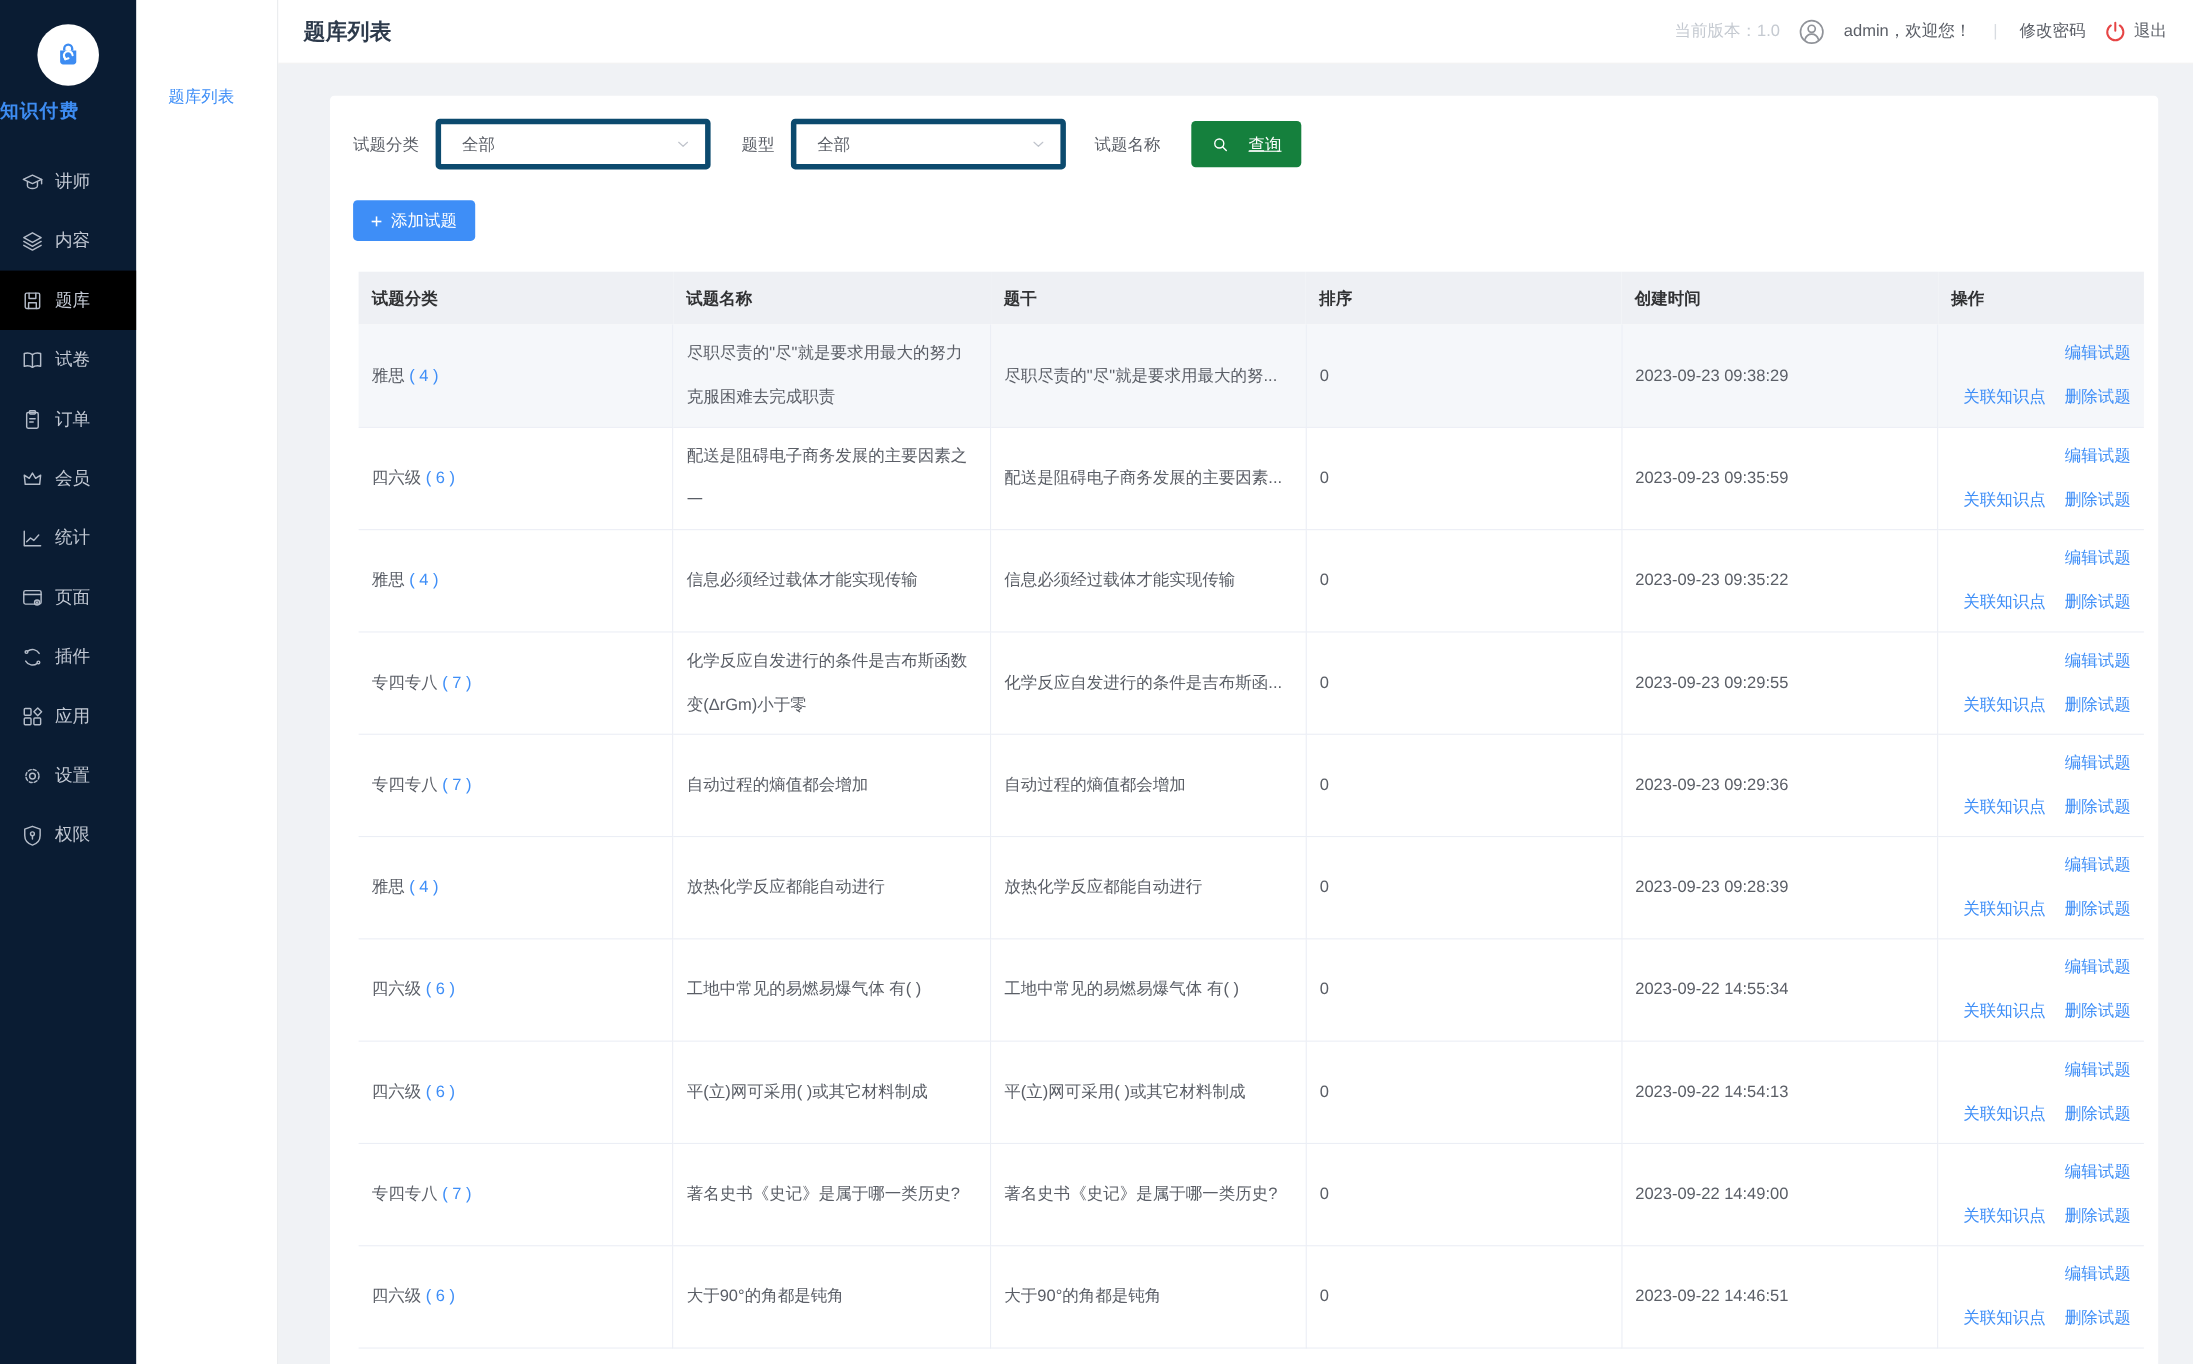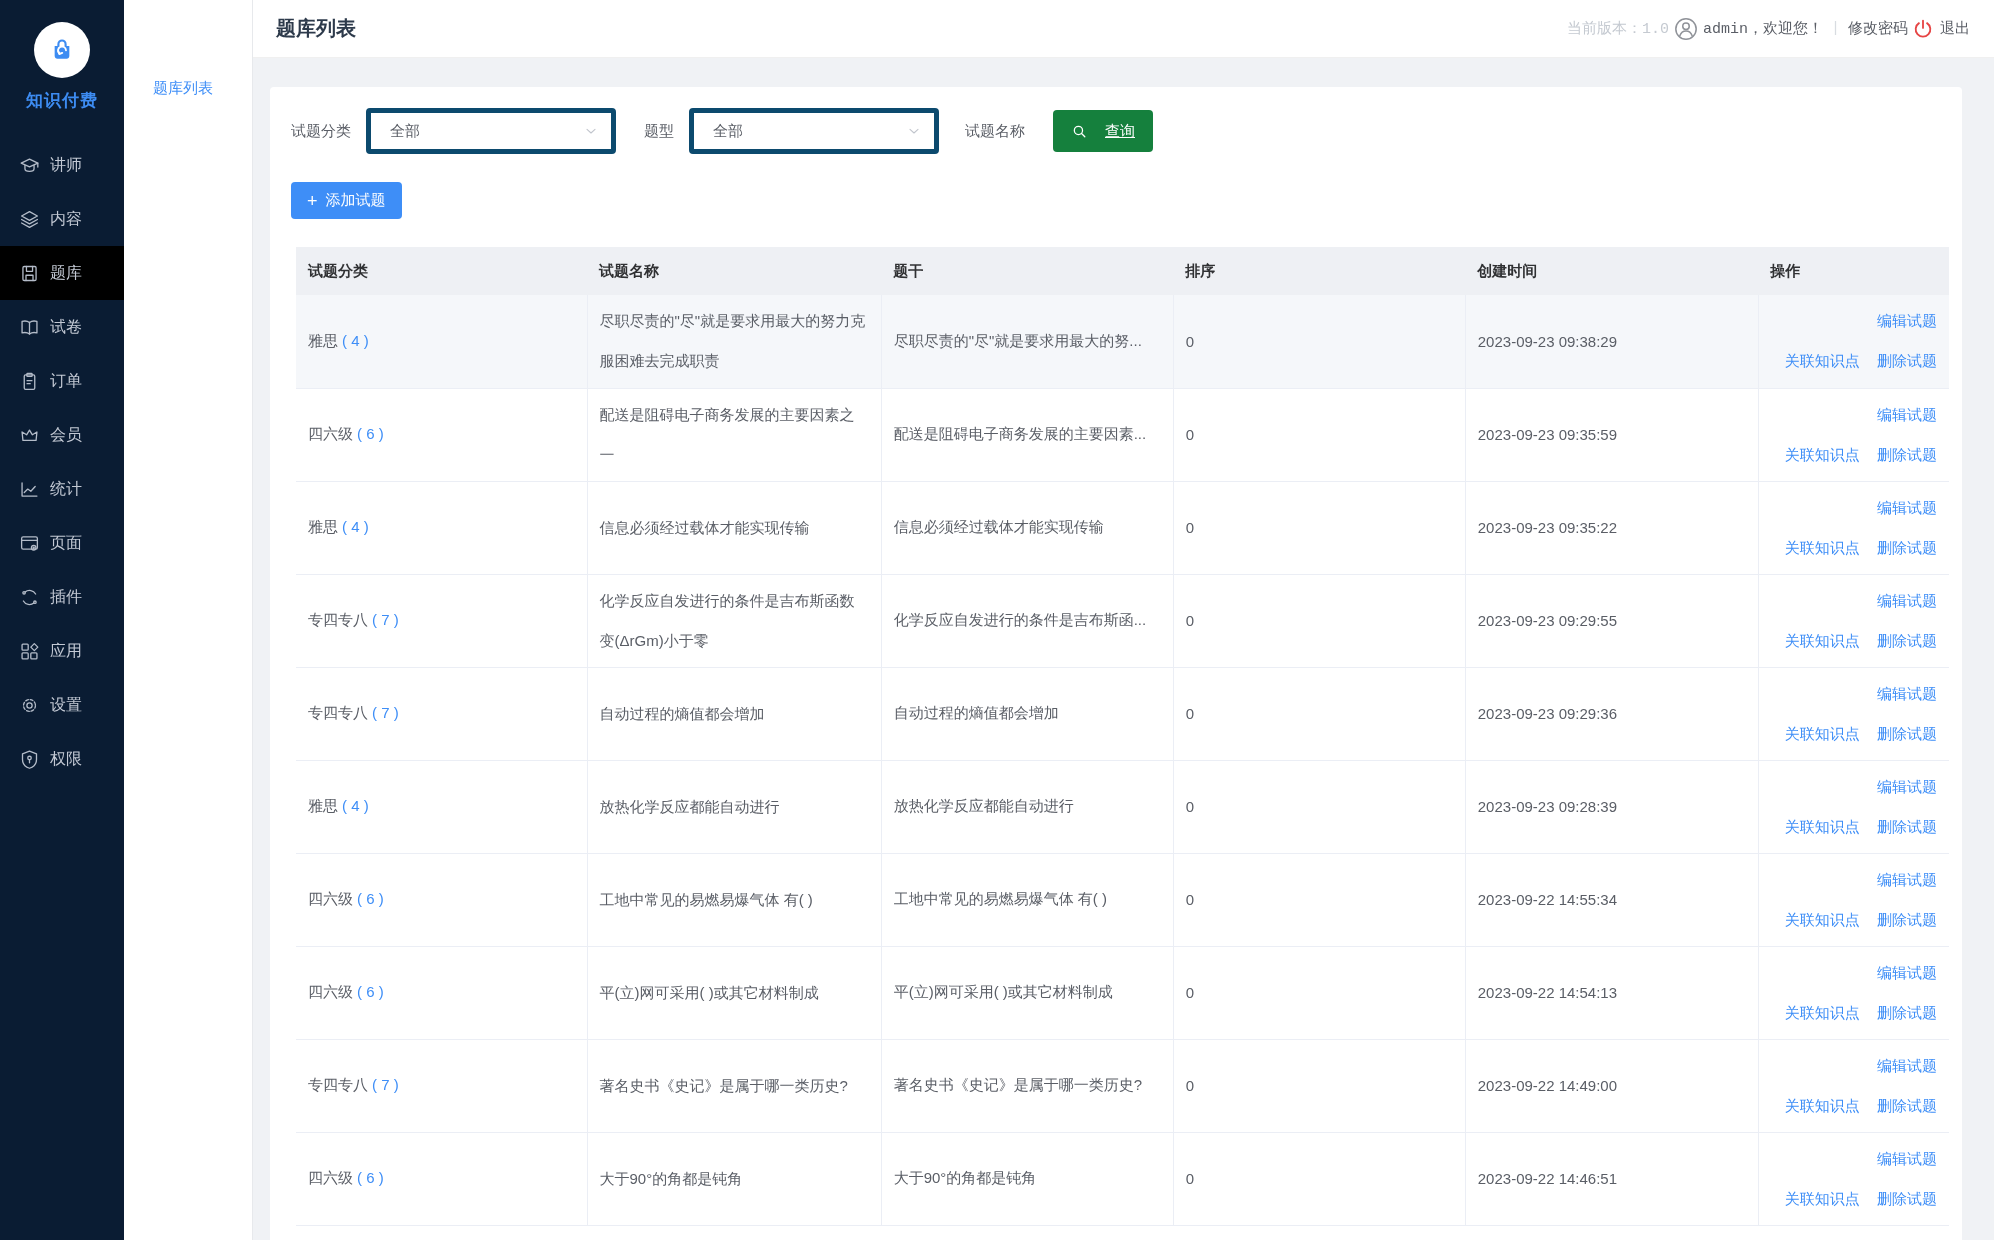--- a/index.html
+++ b/index.html
@@ -2,49 +2,49 @@
 <html><head>
 <meta charset="utf-8">
 <style>
   * { margin:0; padding:0; box-sizing:border-box; }
   html,body { width:1994px; height:1240px; overflow:hidden;
     font-family:"Liberation Sans","DejaVu Sans",sans-serif; background:#f0f2f5; }
   .layout { display:flex; width:100%; height:100%; }
 
   
   .sidebar { width:124px; height:100%; background:#0a1c33; flex:0 0 auto; color:#c3c9d4; }
-  .logo-wrap { padding-top:22px; text-align:center; }
+  .logo-wrap { padding-top:22px; }
   .logo-circle { width:56px; height:56px; border-radius:50%; background:#ffffff;
     margin:0 auto; display:flex; align-items:center; justify-content:center; }
   .logo-title { margin-top:11px; font-size:17px; font-weight:bold; color:#3d8cf2; letter-spacing:1px; }
   .menu { margin-top:26px; }
   .s-item { height:54px; display:flex; align-items:center; gap:10px; padding-left:19px;
     font-size:16px; color:#c3c9d4; cursor:pointer; }
   .s-item.active { background:#000000; }
   .s-icon { width:21px; height:21px; stroke:#b4bcc9; fill:none; stroke-width:1.5;
     stroke-linecap:round; stroke-linejoin:round; flex:0 0 auto; }
 
   
   .submenu { width:129px; background:#ffffff; border-right:1px solid #e7e9ec; flex:0 0 auto; }
   .sub-item { margin-top:79px; padding-left:29px; font-size:15px; color:#3e8ef7; cursor:pointer; }
 
   
   .main { flex:1; display:flex; flex-direction:column; min-width:0; }
   .topbar { height:58px; background:#ffffff; display:flex; align-items:center;
     padding:0 24px 0 23px; border-bottom:1px solid #f0f0f0; flex:0 0 auto; }
   .page-title { font-size:20px; font-weight:bold; color:#2d3a4b; }
-  .topbar-right { margin-left:auto; display:flex; align-items:center; gap:4px; font-size:15px;font-family:Liberation Mono, monospace; }
+  .topbar-right { margin-left:auto; display:flex; align-items:center; gap:16px; font-size:15px; }
   .version { color:#c5cad1; }
   .hdr-ico { width:26px; height:26px; }
   .user-name { color:#5a5e66; }
   .hdr-divider { color:#d8dce1; padding:0 4px; }
   .hdr-link { color:#5a5e66; cursor:pointer; }
   .logout-wrap { display:flex; align-items:center; gap:6px; cursor:pointer; }
 
-  .content { flex:1; padding:29px 32px 0 17px; overflow:hidden; }
+  .content { flex:1; padding:29px 32px 0 17px; overflow:hidden;margin-left:30px; }
   .card { background:#ffffff; border-radius:4px; min-height:1180px; padding-bottom:30px; }
 
   
   .filter-row { display:flex; align-items:center; padding:21px 24px 0 21px; font-size:15px; color:#5a5e66; }
   .f-label { margin-right:15px; white-space:nowrap; }
   .select-box { width:250px; height:46px; border:5px solid #0c4a6e; border-radius:4px;
     display:flex; align-items:center; padding:0 12px 0 19px; color:#5a5e66; cursor:pointer; background:#fff; }
   .select-box .sel-val { flex:1; }
   .chev { width:16px; height:16px; stroke:#c0c4cc; fill:none; stroke-width:1.6;
     stroke-linecap:round; stroke-linejoin:round; }

